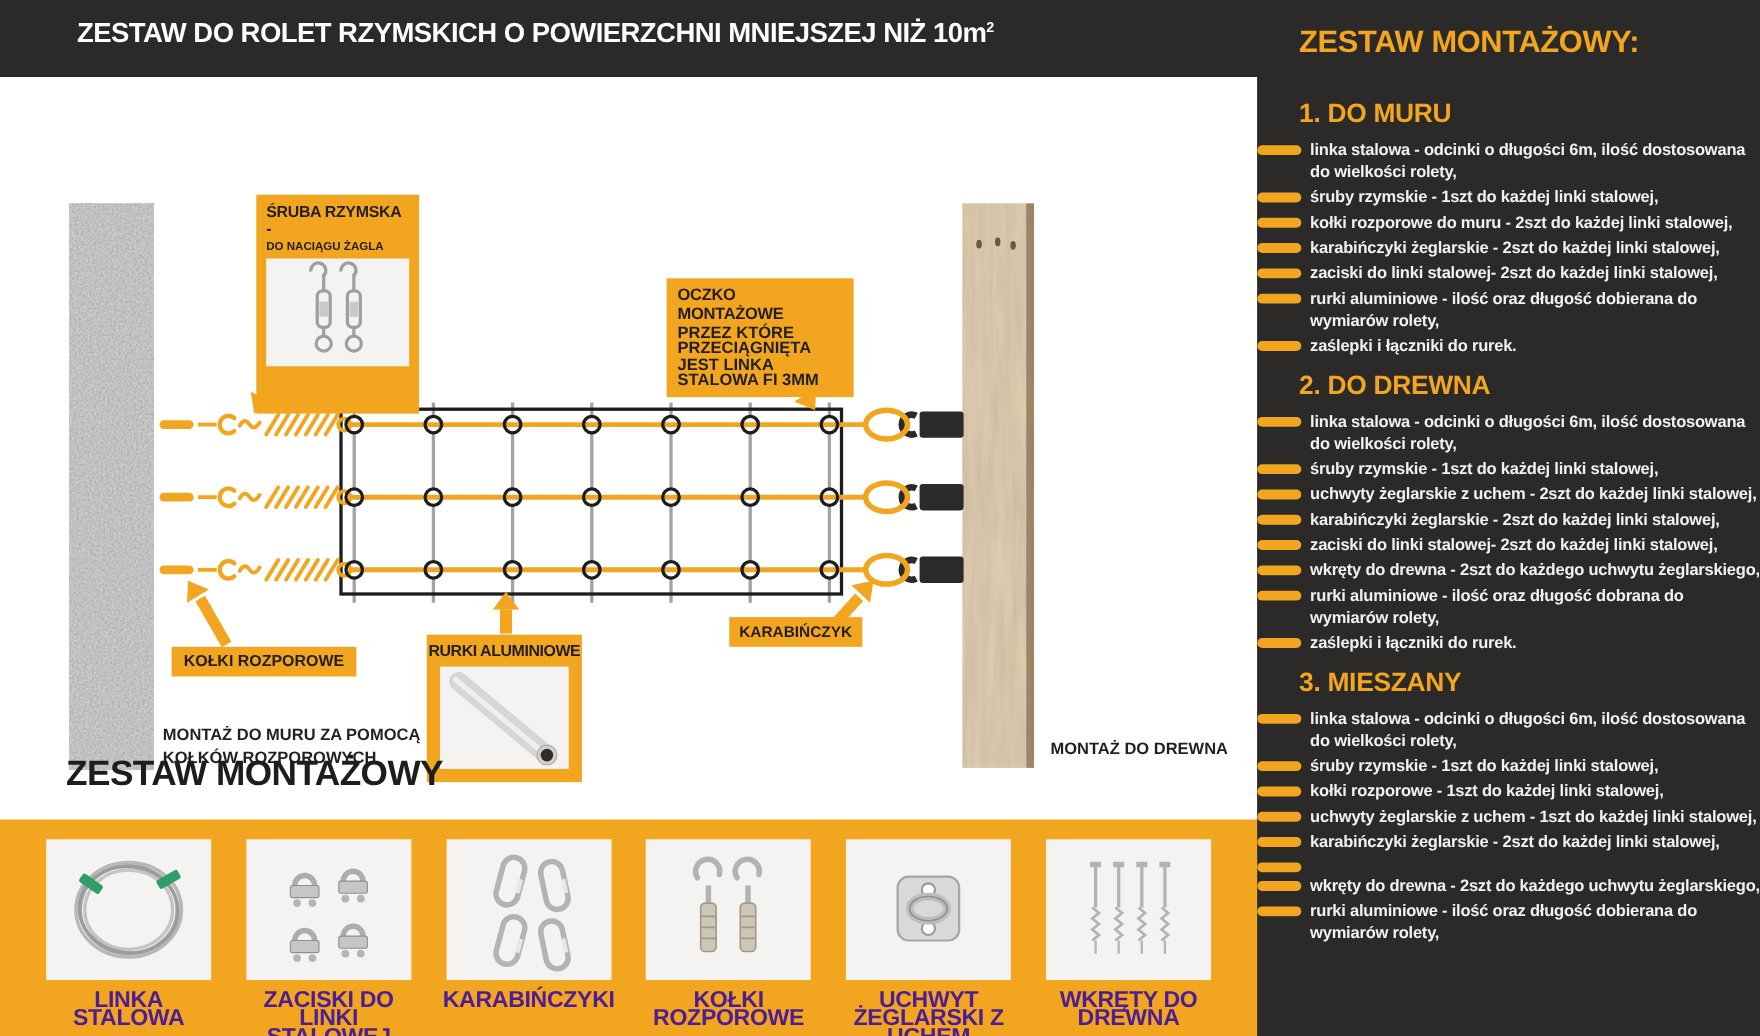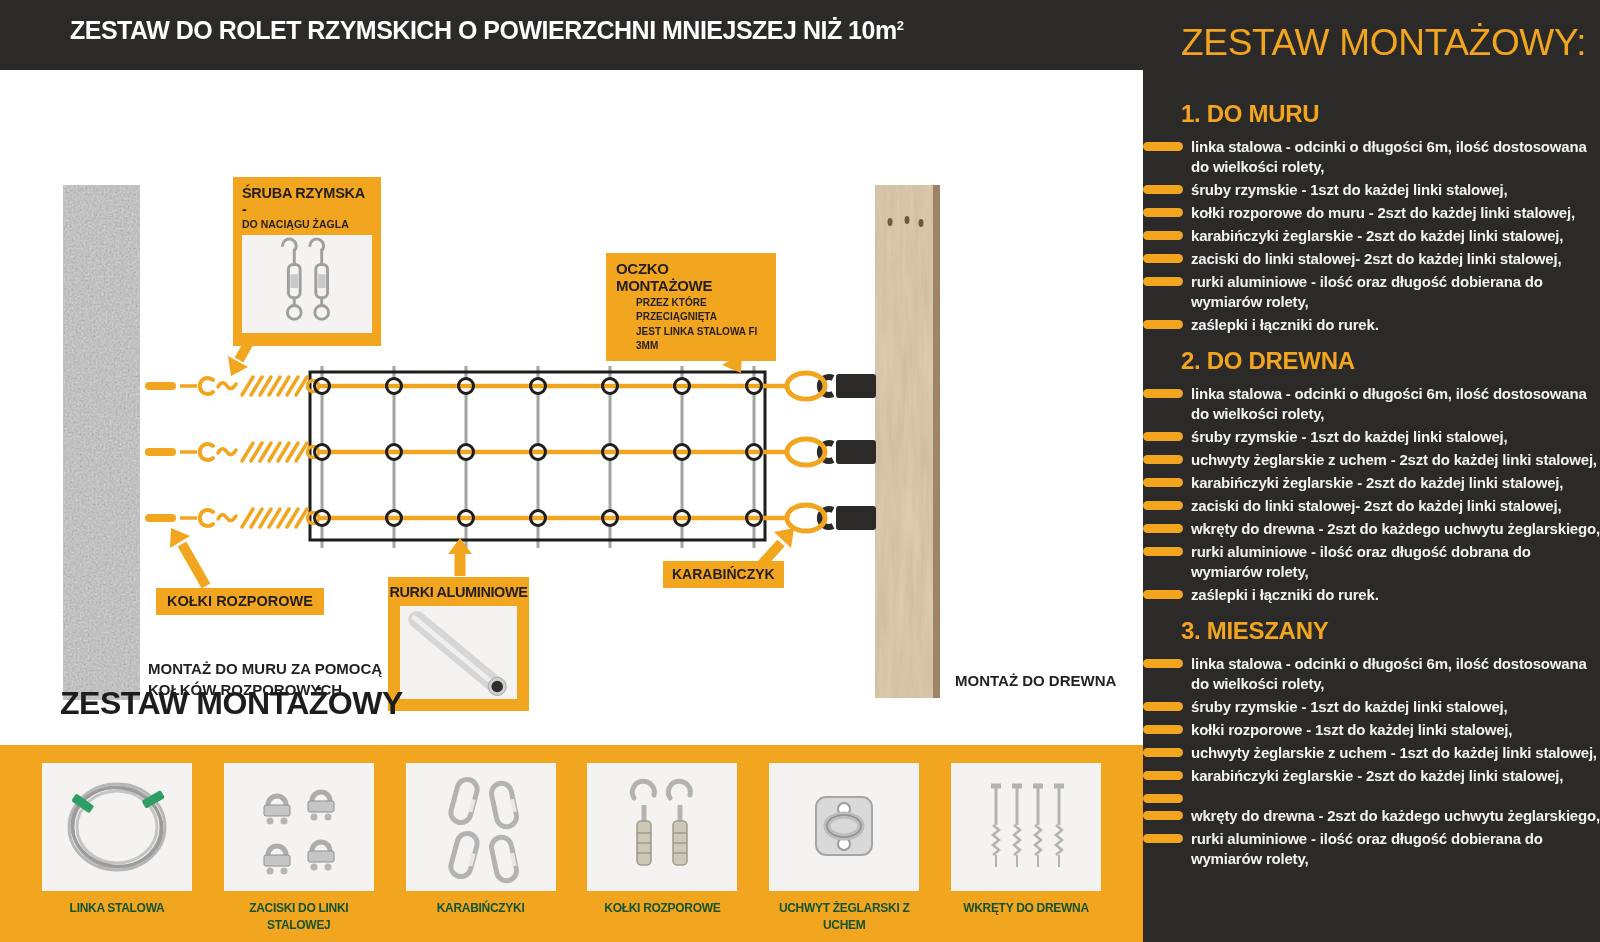--- a/index.html
+++ b/index.html
@@ -16,52 +16,52 @@
 
   .diagram-svg{position:absolute;left:0;top:0;width:1143px;height:675px;}
   #g-verticals line{stroke:#a3a3a3;stroke-width:3;}
   #g-eyelet-fills circle{fill:#ffffff;}
   #g-eyelet-rings circle{fill:none;stroke:#1d1d1b;stroke-width:3;}
   .arrow-shaft{stroke:#F2A51E;stroke-width:10;}
   .arrow-head{fill:#F2A51E;}
 
   
   .callout{position:absolute;background:#F2A51E;color:#231F20;font-weight:bold;box-sizing:border-box;}
-  .co-sruba{left:233px;top:107px;width:148px;height:169px;}
+  .co-sruba{left:233px;top:107px;width:148px;height:199px;}
   .co-sruba .co-title{margin:8px 9px 0;font-size:14.5px;letter-spacing:-0.3px;}
   .co-sruba .co-sub{margin:1px 9px 5px;font-size:10.5px;}
   .co-sruba .co-photo{margin:0 9px;height:98px;background:#f4f3f1;display:flex;align-items:center;justify-content:center;}
   .co-oczko{left:606px;top:183px;width:170px;padding:7px 10px 9px;}
   .co-oczko .co-title{font-size:15px;letter-spacing:-0.3px;}
-  .co-oczko .co-line{font-size:10px;line-height:13.5px;margin-top:2px;margin-left:20px;}
+  .co-oczko .co-line{font-size:15px;line-height:13.5px;margin-top:2px;}
   .co-kolki{left:156px;top:518px;padding:5px 11px 6px;font-size:14.5px;white-space:nowrap;}
   .co-rurki{left:388px;top:507px;width:141px;height:134px;text-align:center;}
   .co-rurki .co-title{margin-top:7px;font-size:14.5px;letter-spacing:-0.4px;}
   .co-rurki .co-photo{position:absolute;left:12px;right:12px;top:29px;bottom:12px;background:#f4f3f1;
     display:flex;align-items:center;justify-content:center;}
   .co-karab{left:663px;top:491px;padding:5px 9px 6px;font-size:14px;white-space:nowrap;}
 
   .caption{position:absolute;color:#231F20;font-weight:bold;font-size:15px;line-height:21px;}
   .cap-mur{left:148px;top:588px;}
   .cap-drewno{left:955px;top:600px;}
   .kit-heading{position:absolute;left:60px;top:615px;color:#1d1d1b;font-weight:bold;
     font-size:32px;letter-spacing:-0.5px;text-align:center;}
 
   
   .band{position:absolute;left:0;top:675px;width:1143px;height:197px;background:#F2A51E;
     display:flex;justify-content:space-between;box-sizing:border-box;padding:18px 42px 0;}
   .tile{width:150px;display:flex;flex-direction:column;align-items:center;}
   .tile-photo{width:150px;height:128px;background:#f4f3f1;display:flex;align-items:center;justify-content:center;}
-  .tile-label{margin-top:9px;color:#14532d;font-weight:bold;font-size:12px;line-height:17px;
+  .tile-label{margin-top:9px;color:#4c1d95;font-weight:bold;font-size:21px;line-height:17px;
     text-align:center;letter-spacing:-0.3px;}
 
   
   .panel{position:absolute;left:1143px;top:0;width:457px;height:942px;background:#2B2A29;
     box-sizing:border-box;padding-top:14px;color:#f2f2f2;}
-  .panel-heading{color:#F2A51E;font-size:37px;font-weight:normal;margin:8px 0 36px 38px;letter-spacing:-0.3px;}
+  .panel-heading{color:#F2A51E;font-size:28px;font-weight:bold;margin:8px 0 36px 38px;letter-spacing:-0.3px;}
   .section-title{color:#F2A51E;font-size:24px;font-weight:bold;margin:12px 0 9px 38px;letter-spacing:-0.3px;}
   .item{display:flex;margin-bottom:3px;}
   .item-dash{flex:0 0 40px;height:9px;background:#F2A51E;border-radius:5px;margin:5px 8px 0 0;}
   .item-text{font-size:15px;line-height:20px;font-weight:bold;letter-spacing:-0.2px;}
 </style>
 </head>
 <body>
 
 <div class="header-title">
   <span>ZESTAW DO ROLET RZYMSKICH O POWIERZCHNI MNIEJSZEJ NIŻ 10m</span><sup>2</sup>

